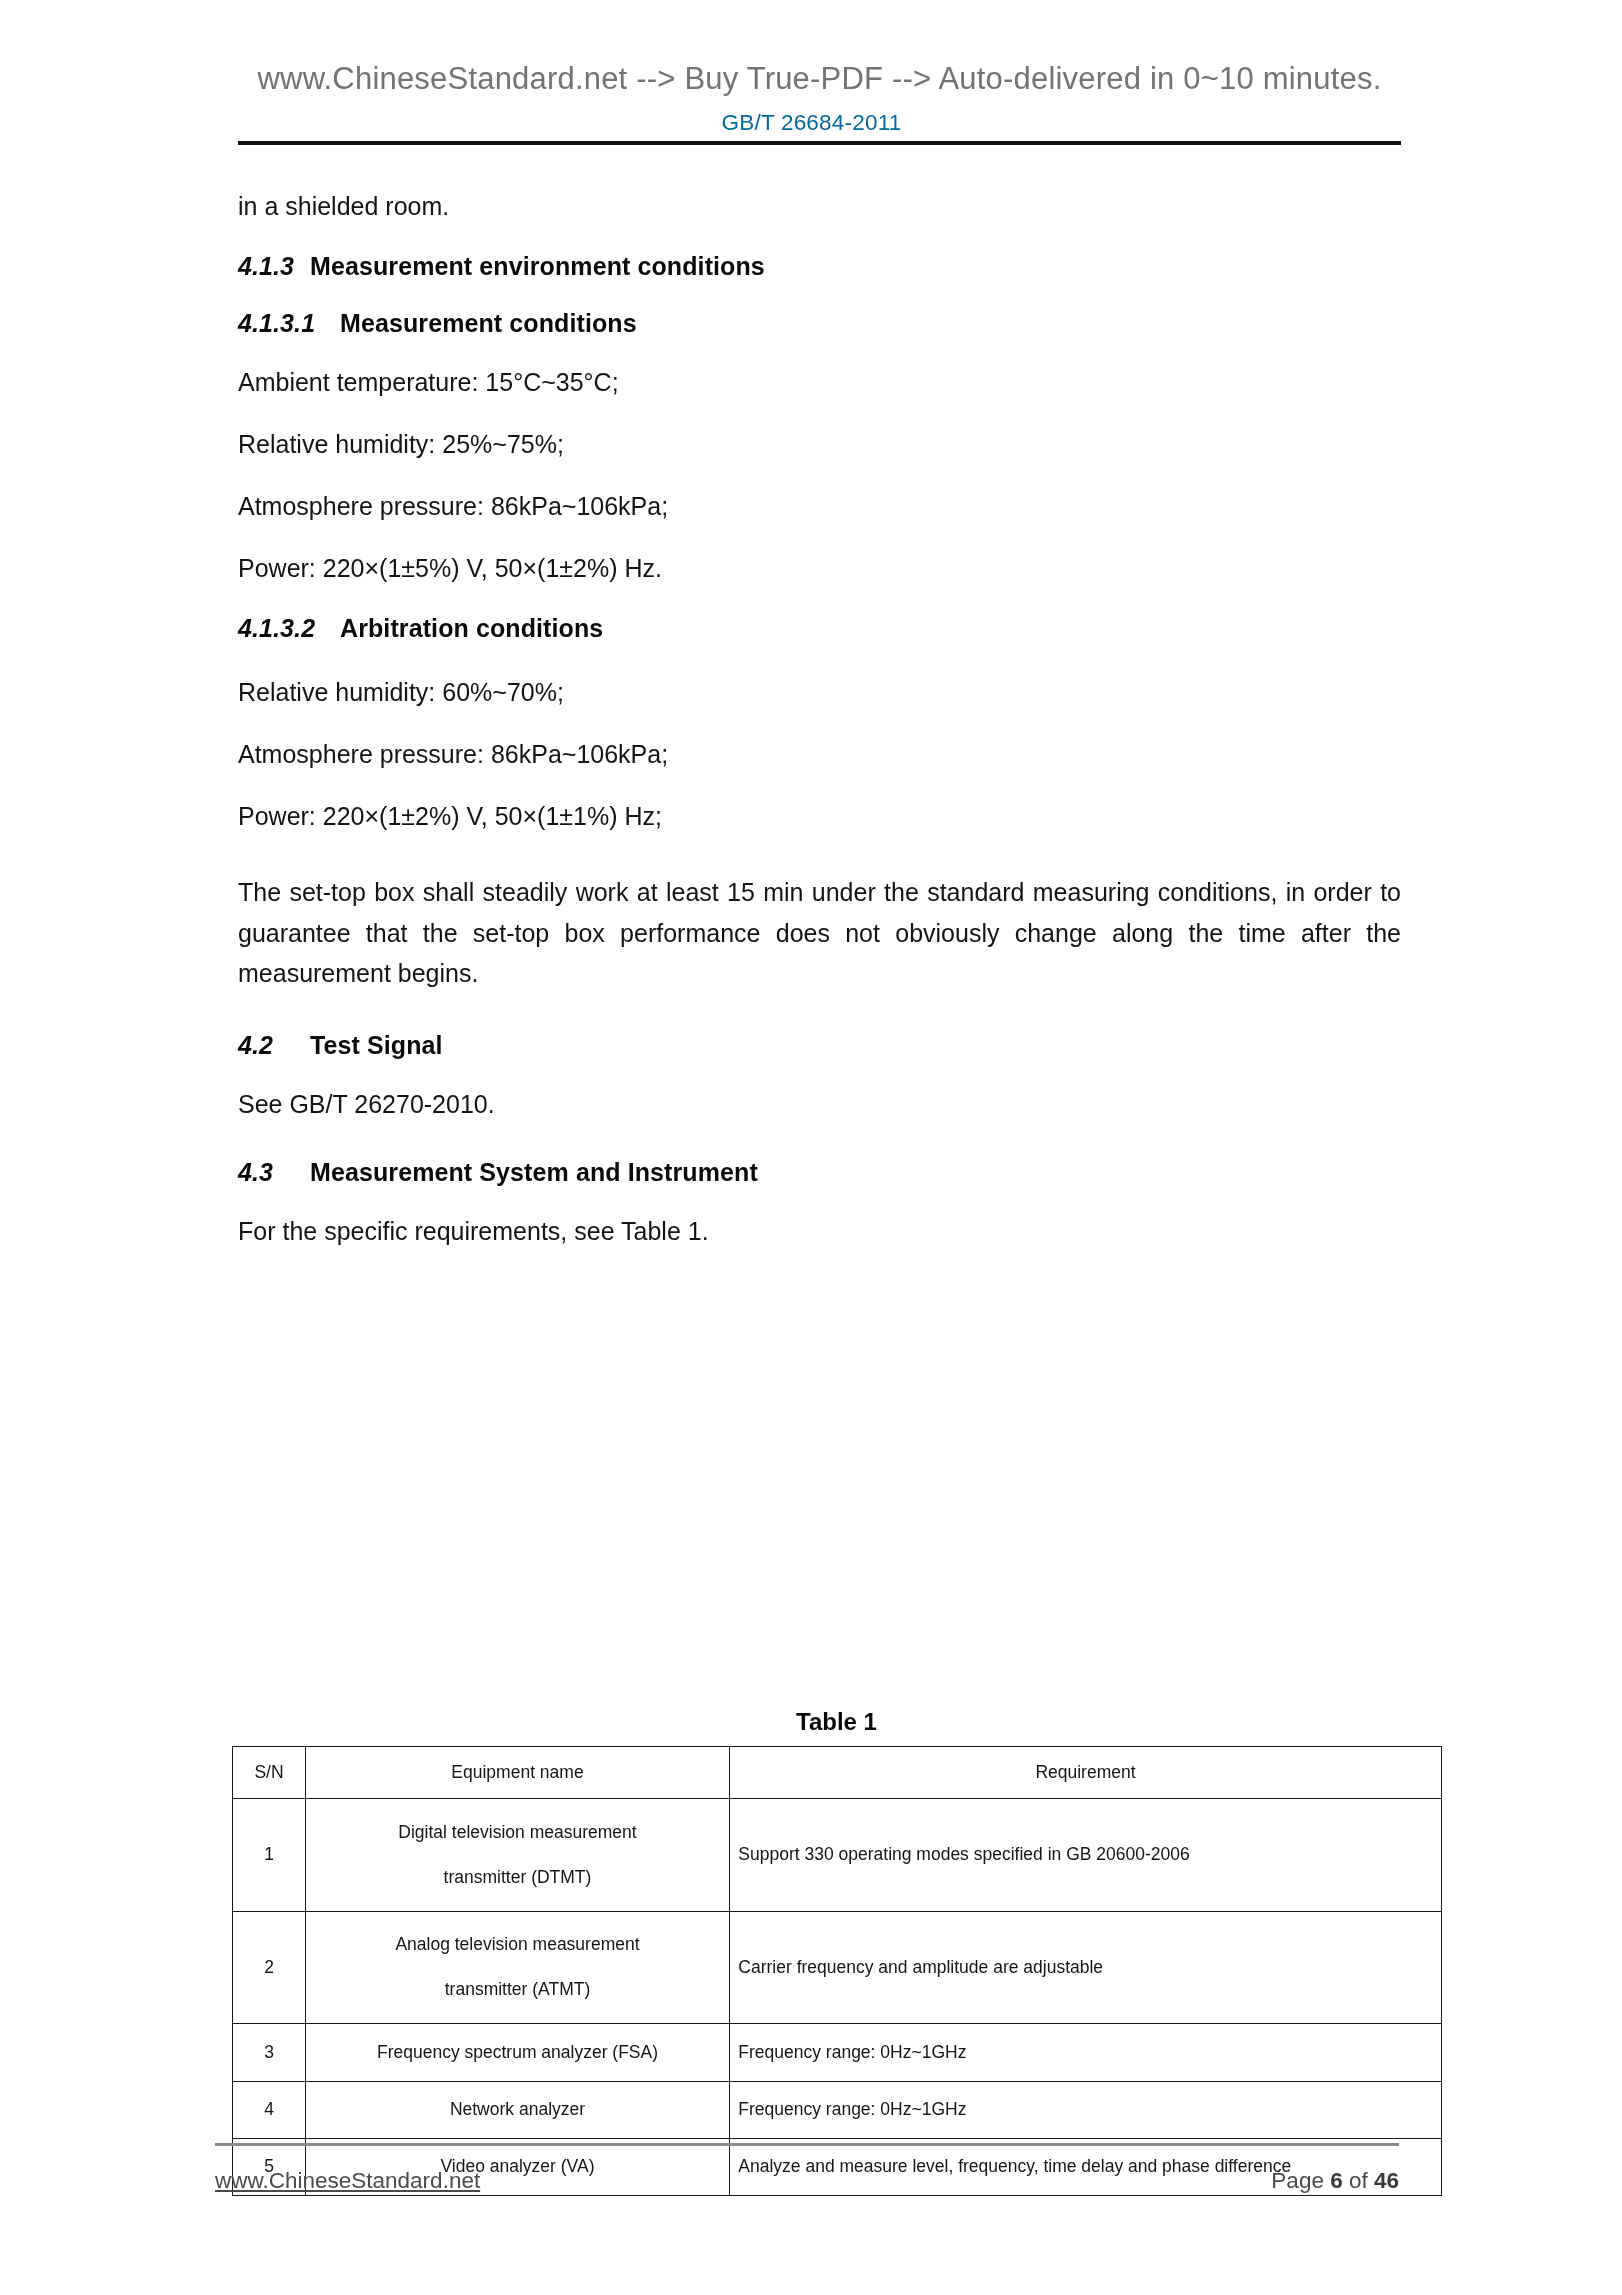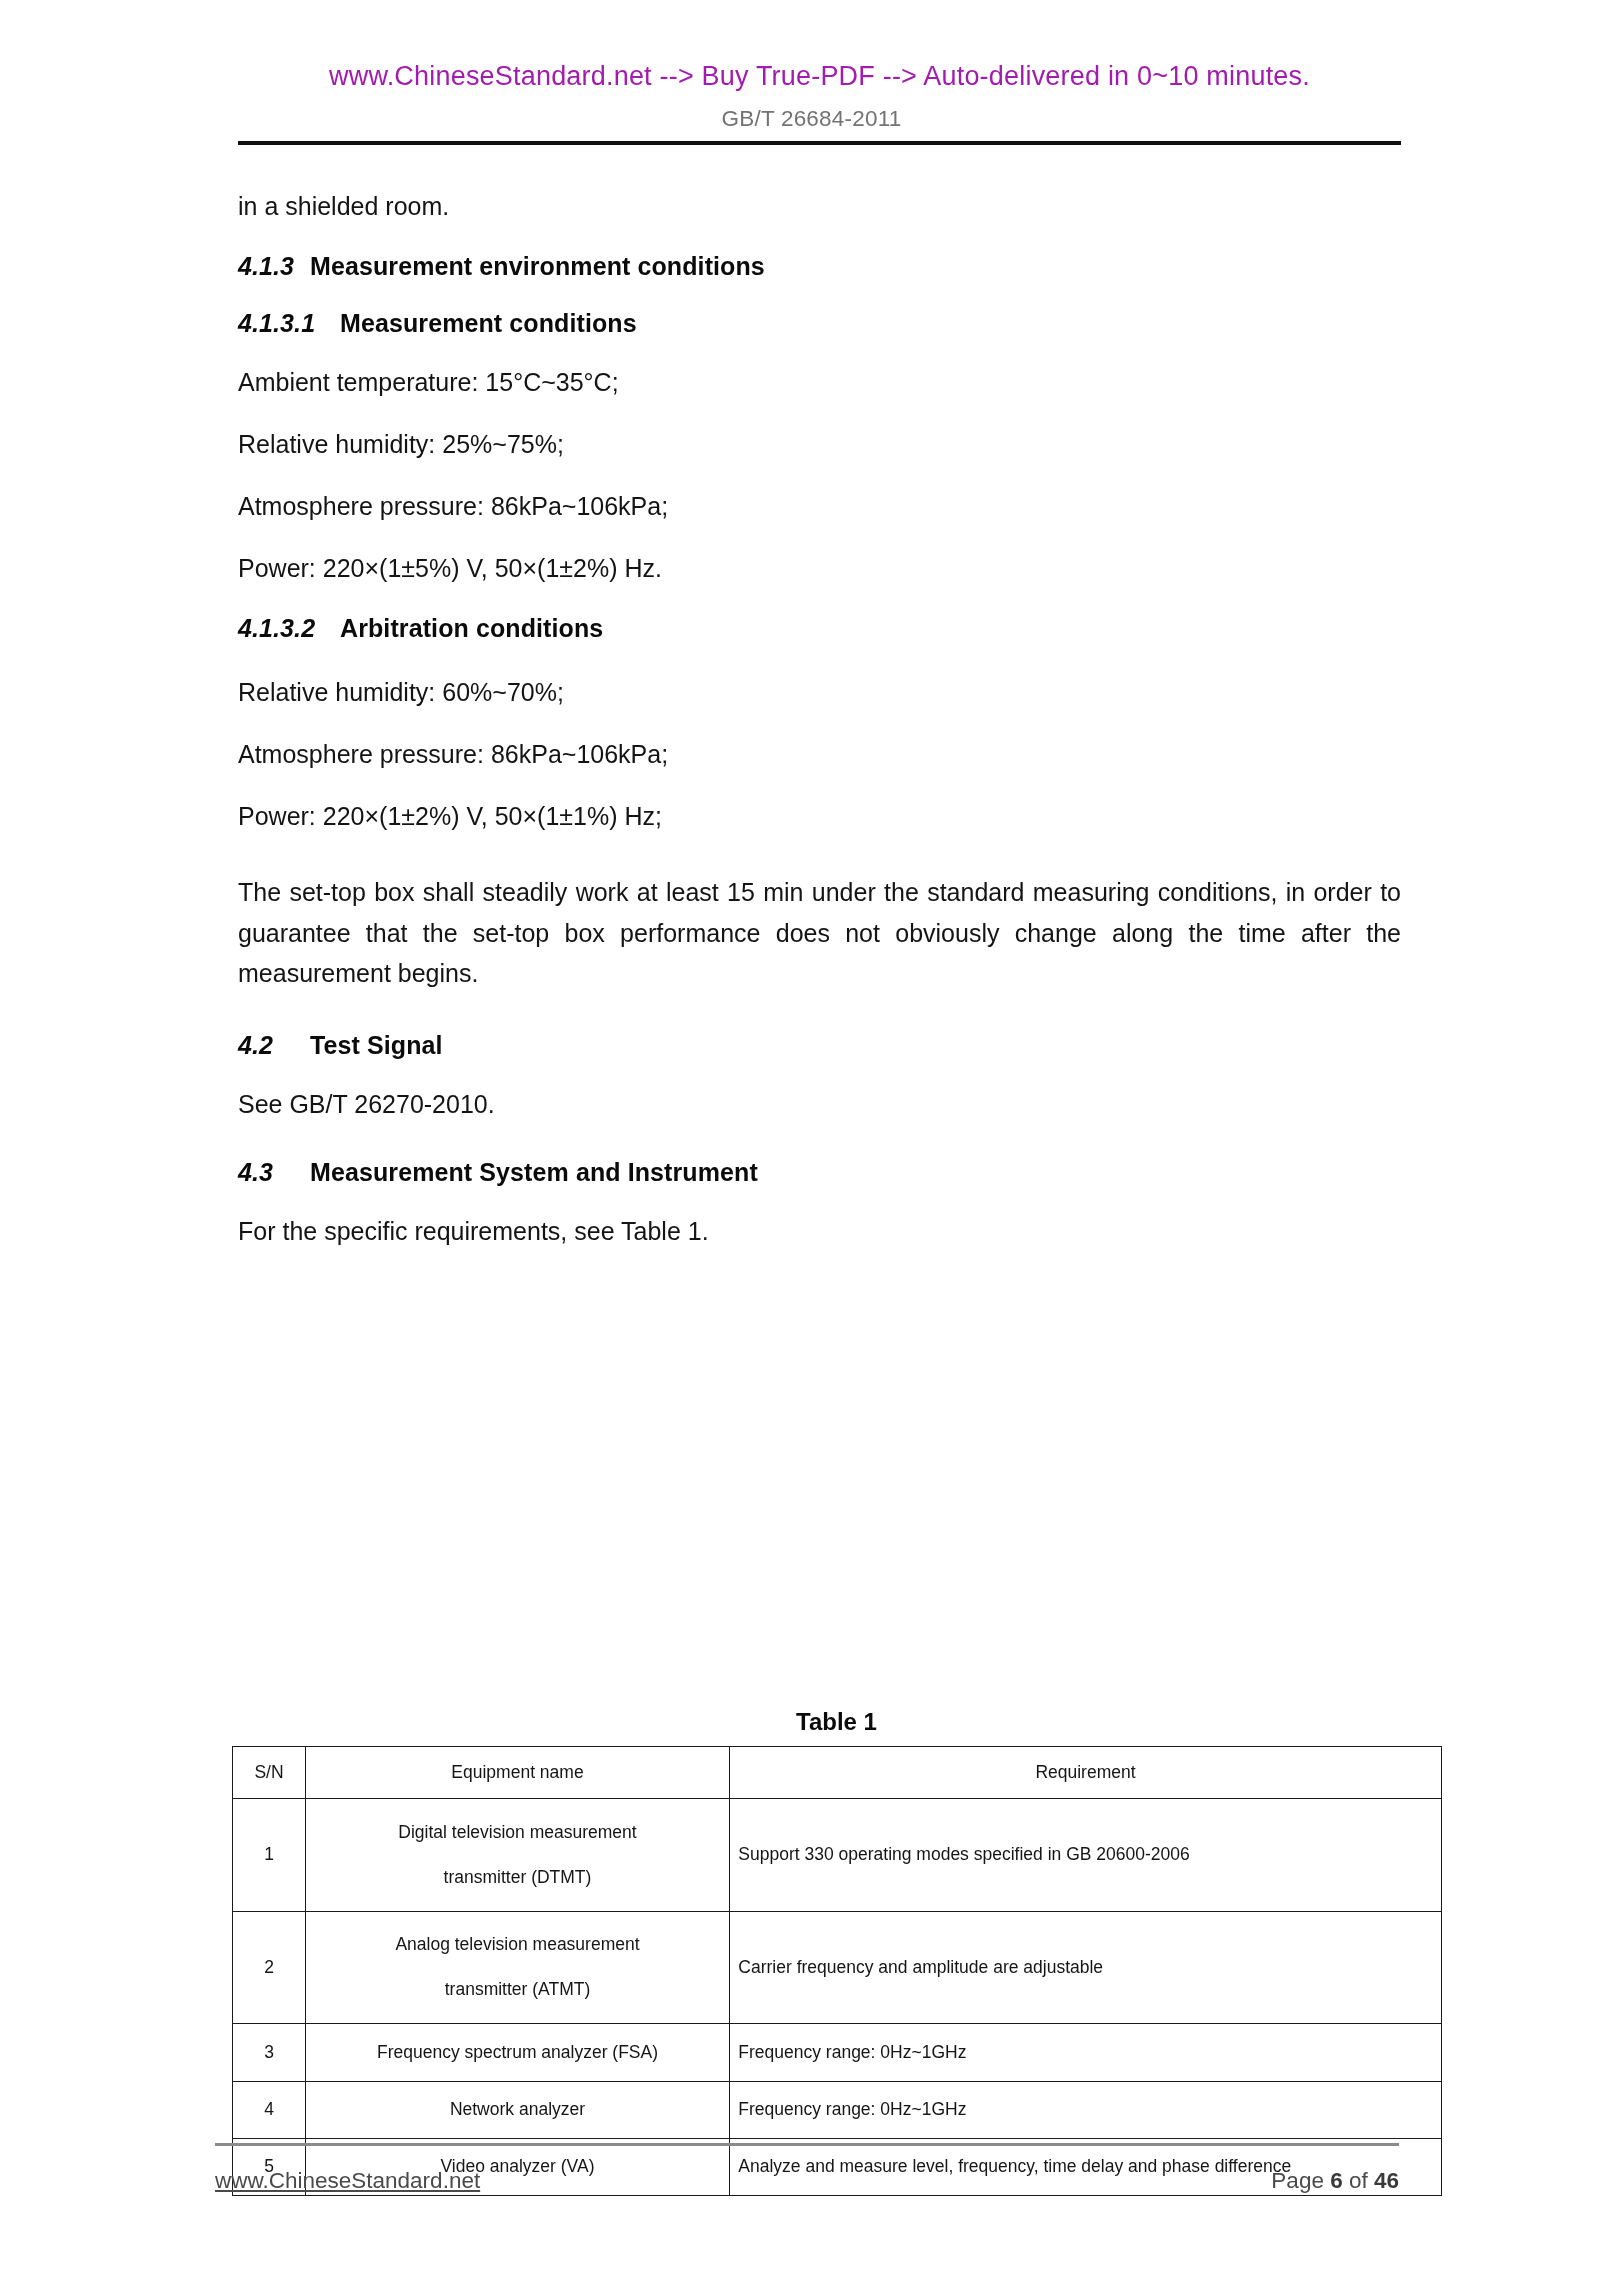--- a/index.html
+++ b/index.html
@@ -22,31 +22,31 @@
 
   
   .doc-header {
     position: absolute;
     left: 0;
     top: 60px;
     width: 1623px;
     text-align: center;
   }
   .watermark-line {
-    font-size: 27px;
-    color: #a21caf;
+    font-size: 31px;
+    color: #737373;
     letter-spacing: 0.2px;
     white-space: nowrap;
     line-height: 1.2;
     padding-left: 16px;
   }
   .std-code {
     margin-top: 13.3px;
     font-size: 22.5px;
-    color: #737373;
+    color: #0369a1;
     letter-spacing: 0.2px;
   }
   .header-rule {
     position: absolute;
     left: 238px;
     top: 141px;
     width: 1163px;
     height: 4.2px;
     background: #111111;
   }

